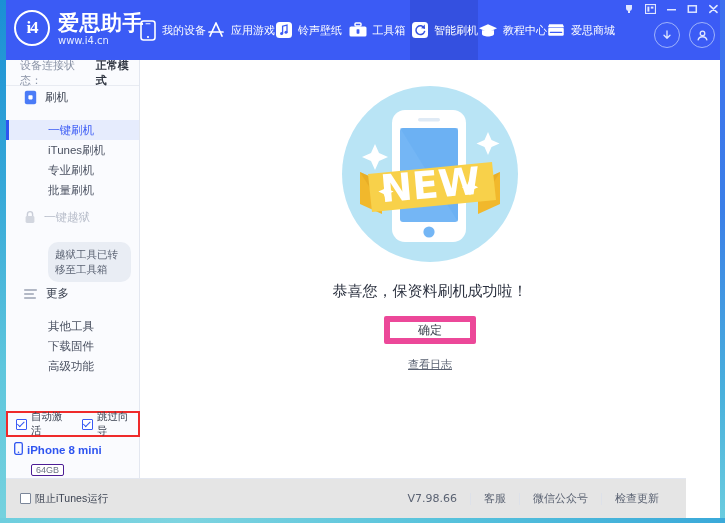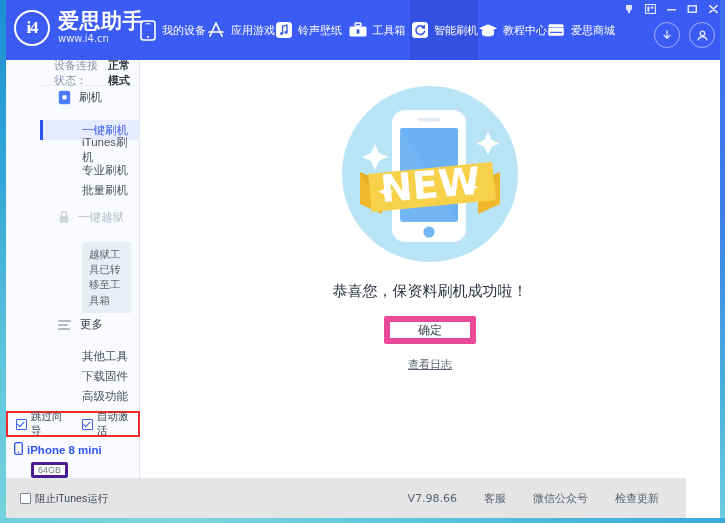--- a/index.html
+++ b/index.html
@@ -38,21 +38,21 @@
 
   
   .header {
     position: absolute; left: 0; top: 0;
     width: 725px; height: 60px;
     background: #3b5bf5;
     z-index: 10;
   }
   .logo-wrap {
     position: absolute; left: 14px; top: 10px;
-    display: flex; align-items: flex-start; gap: 8px;
+    display: flex; align-items: flex-end; gap: 8px;
   }
   .logo-mark {
     width: 36px; height: 36px; border-radius: 50%;
     border: 2px solid #ffffff;
     display: flex; align-items: center; justify-content: center;
     color: #ffffff; font-size: 17px; font-weight: bold;
     letter-spacing: -1px;
     font-family: "Liberation Serif", serif;
   }
   .logo-text { display: flex; flex-direction: column; line-height: 1; }
@@ -107,21 +107,20 @@
     cursor: pointer;
   }
 
   
   .sidebar {
     position: absolute; left: 6px; top: 60px;
     width: 134px; height: 403px;
     background: #fafbfe;
     border-right: 1px solid #e3e7f0;
     z-index: 5;
-    padding-left: 34px;
   }
   .conn-status {
     height: 26px; display: flex; align-items: center;
     padding-left: 14px; font-size: 11px;
     border-bottom: 1px solid #e8ebf2;
     background: #fafbfe;
   }
   .conn-status .cs-label { color: #8a93a6; }
   .conn-status .cs-value { color: #2f3banything; }
   .cs-value { color: #303642; font-weight: bold; }
@@ -146,21 +145,21 @@
     width: 3px; height: 100%; background: #2f55f0;
   }
 
   .tip-box {
     margin: 2px 8px 2px 42px;
     background: #e9edf4;
     color: #5a6272;
     font-size: 10.5px;
     line-height: 1.45;
     padding: 5px 7px;
-    border-radius: 1px;
+    border-radius: 10px;
   }
 
   .sb-divider { height: 6px; }
 
   
   .opt-row {
     position: absolute; left: 6px; top: 411px;
     width: 134px; height: 26px;
     display: flex; align-items: center;
     gap: 10px; padding-left: 8px;
@@ -189,21 +188,21 @@
     width: 134px; height: 41px;
     background: #fafbfe;
     border-right: 1px solid #e3e7f0;
     padding: 4px 0 0 8px;
     z-index: 6;
   }
   .dev-name-row { display: flex; align-items: center; gap: 4px; }
   .dev-name { color: #2f55f0; font-size: 11.5px; font-weight: bold; }
   .dev-cap {
     display: inline-block; margin: 3px 0 0 17px;
-    border: 3px solid #4c1d95; color: #6b7283;
+    border: 1px solid #4c1d95; color: #6b7283;
     font-size: 9px; padding: 0px 4px; border-radius: 2px;
     background: #ffffff;
   }
   .dev-model {
     margin-left: 17px; margin-top: 2px;
     font-size: 10.5px; color: #6b7283;
     font-family: "DejaVu Sans", sans-serif;
   }
 
   
@@ -462,25 +461,25 @@
       <span>下载固件</span>
     </div>
     <div class="menu-item">
       <span>高级功能</span>
     </div>
   </div>
 
   <div class="opt-row">
     <label class="cbx">
       <span class="box checked"></span>
-      <span>跳过向导</span>
+      <span>自动激活</span>
     </label>
     <label class="cbx">
       <span class="box checked"></span>
-      <span>自动激活</span>
+      <span>跳过向导</span>
     </label>
   </div>
 
   <div class="device-panel">
     <div class="dev-name-row">
       <span>
         <svg width="9" height="13" viewBox="0 0 9 13">
           <rect x="0.7" y="0.7" width="7.6" height="11.6" rx="1.6" fill="none" stroke="#2f55f0" stroke-width="1.3"></rect>
           <circle cx="4.5" cy="10.2" r="0.8" fill="#2f55f0"></circle>
         </svg>

